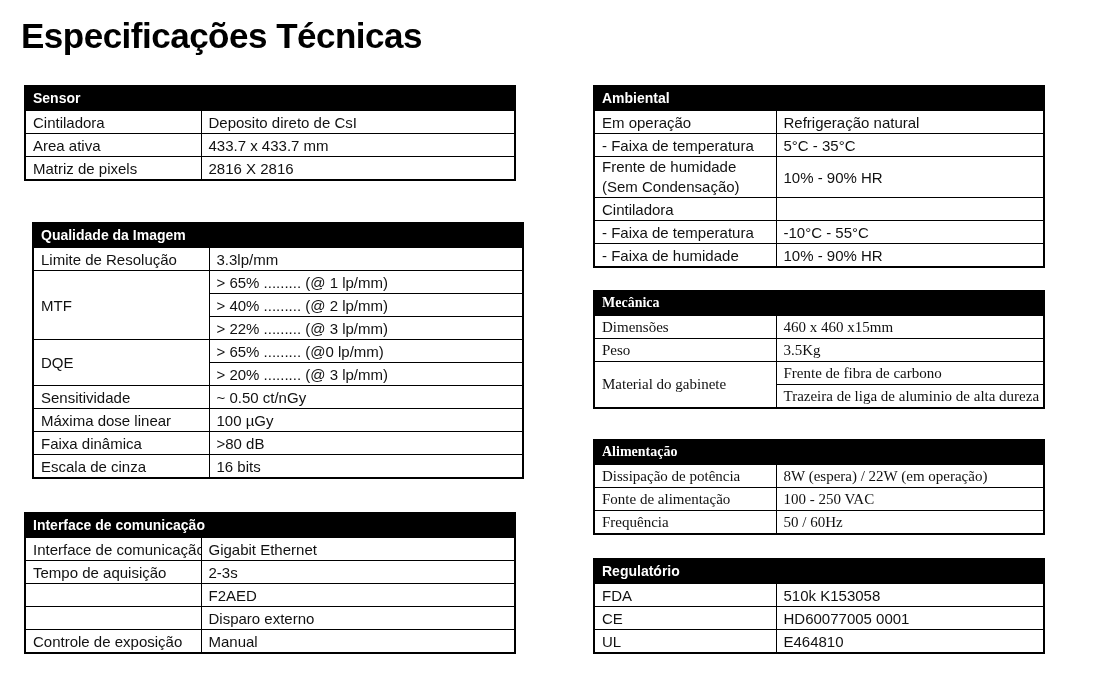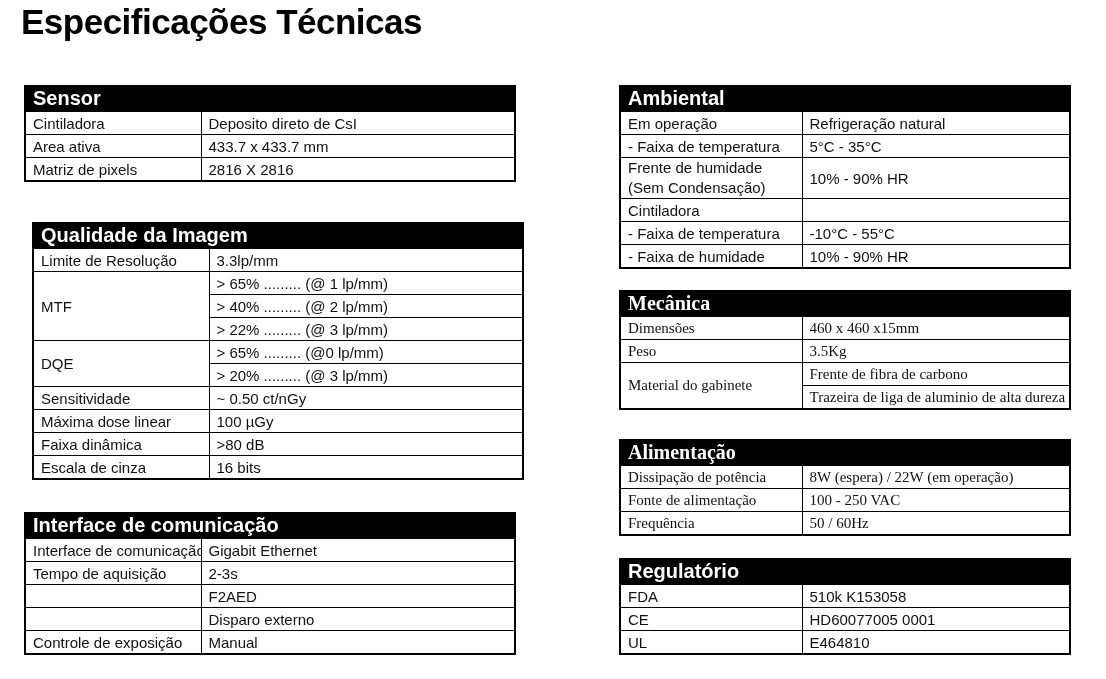--- a/index.html
+++ b/index.html
@@ -12,21 +12,21 @@
   .page {
     position: relative;
     width: 1106px;
     height: 679px;
     background: #ffffff;
     overflow: hidden;
   }
   .page-title {
     position: absolute;
     left: 21px;
-    top: 2px;
+    top: 16px;
     font-size: 35px;
     font-weight: bold;
     letter-spacing: -0.5px;
     color: #000000;
     white-space: nowrap;
   }
   table.spec {
     position: absolute;
     border-collapse: collapse;
     table-layout: fixed;
@@ -34,33 +34,33 @@
     background: #ffffff;
     border: 2px solid #000000;
   }
   table.spec th {
     background: #000000;
     color: #ffffff;
     font-weight: bold;
     text-align: left;
     height: 22px;
     padding: 0 7px;
-    font-size: 20px;
+    font-size: 14px;
     border: 2px solid #000000;
   }
   table.spec td {
     border: 1.5px solid #000000;
     height: 22px;
     padding: 0 7px;
     vertical-align: middle;
     white-space: nowrap;
     overflow: hidden;
   }
   table.left-col  { left: 24px;  width: 492px; }
-  table.right-col { left: 593px; width: 452px; margin-left: 26px; }
+  table.right-col { left: 593px; width: 452px; }
   table.left-col  col.c-label { width: 176px; }
   table.right-col col.c-label { width: 182px; }
 
   
   td.bb1 { border-bottom-width: 1px; }
   td.bt1 { border-top-width: 1px; }
 
   
   td.ndr { border-right: none; }
   td.ndl { border-left: none; }

